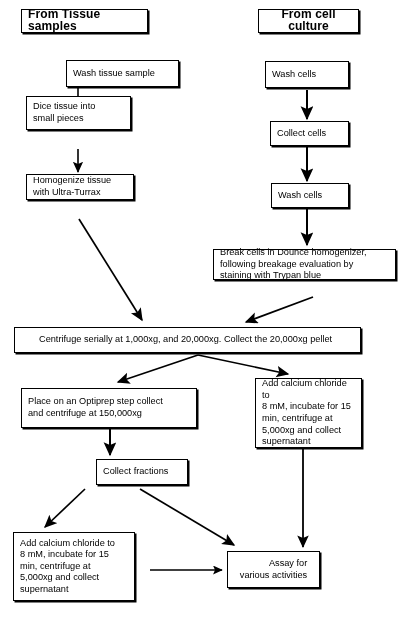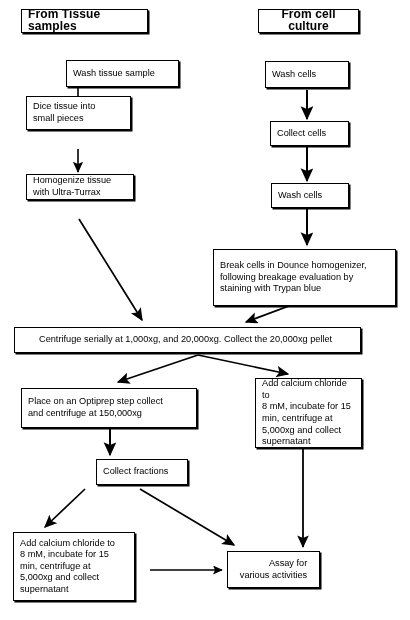--- a/index.html
+++ b/index.html
@@ -122,21 +122,21 @@
   </div>
 
   <div class="node" style="left:270px; top:121px; width:79px; height:25px;">
     <span class="txt">Collect cells</span>
   </div>
 
   <div class="node" style="left:271px; top:183px; width:78px; height:25px;">
     <span class="txt">Wash cells</span>
   </div>
 
-  <div class="node" style="left:213px; top:249px; width:183px; height:57px;">
+  <div class="node" style="left:213px; top:249px; width:183px; height:31px;">
     <span class="txt">Break cells in Dounce homogenizer,
 following breakage evaluation by
 staining with Trypan blue</span>
   </div>
 
   <div class="node" style="left:14px; top:327px; width:347px; height:26px;padding-left:24px;">
     <span class="txt">Centrifuge serially at 1,000xg, and 20,000xg. Collect the 20,000xg pellet</span>
   </div>
 
   <div class="node" style="left:21px; top:388px; width:176px; height:40px;">

